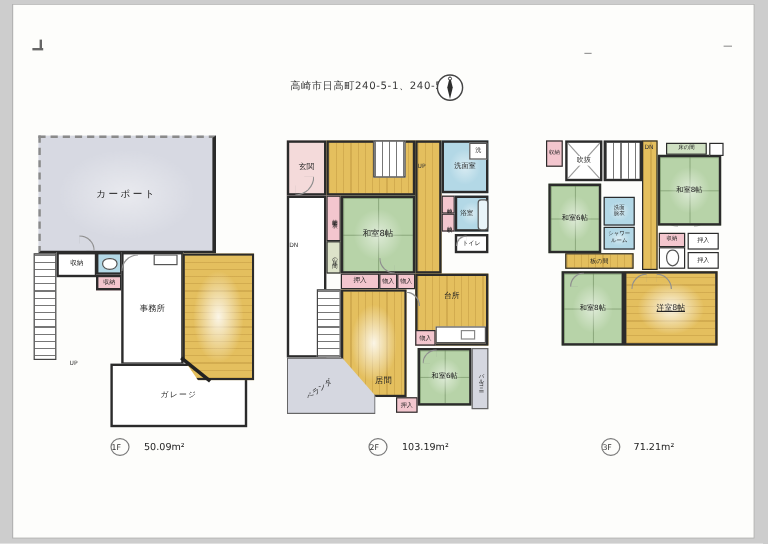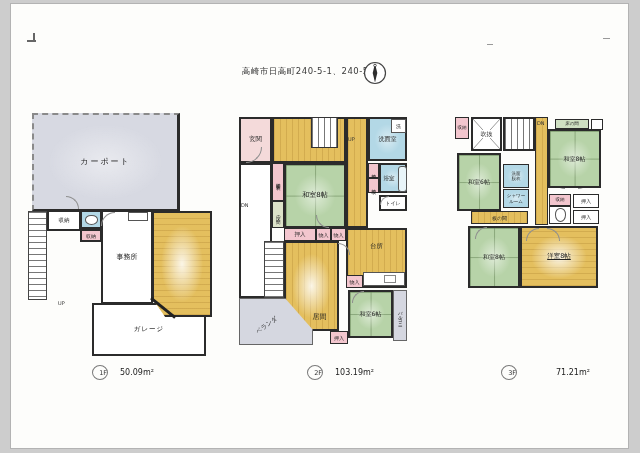--- a/index.html
+++ b/index.html
@@ -41,21 +41,21 @@
   .a-tr{border-top:1px solid #8f8f8f;border-right:1px solid #8f8f8f;border-top-right-radius:100% 100%;}
   .a-tl{border-top:1px solid #8f8f8f;border-left:1px solid #8f8f8f;border-top-left-radius:100% 100%;}
   .a-br{border-bottom:1px solid #8f8f8f;border-right:1px solid #8f8f8f;border-bottom-right-radius:100% 100%;}
   .a-bl{border-bottom:1px solid #8f8f8f;border-left:1px solid #8f8f8f;border-bottom-left-radius:100% 100%;}
   .wc{position:absolute;background:#fff;border:1px solid #555;border-radius:45% 45% 50% 50%;}
   .tub{position:absolute;background:#e9f5f9;border:1px solid #555;border-radius:3px;}
   .counter{position:absolute;background:#fff;border:1px solid #555;box-sizing:border-box;}
   .diag{position:absolute;background:#222;transform-origin:0 0;}
   .dirlbl{position:absolute;font-size:5px;color:#333;z-index:6;}
   .badge{position:absolute;width:14px;height:13px;border:1px solid #7a7a7a;border-radius:50%;
-         display:flex;align-items:center;justify-content:flex-end;font-size:6.5px;color:#333;}
+         display:flex;align-items:center;justify-content:flex-start;font-size:6.5px;color:#333;}
   .area{position:absolute;font-size:8px;color:#222;}
   .z2{z-index:2;}.z3{z-index:3;}
 </style>
 </head>
 <body>
 
 <div class="paper"></div>
 <div class="mark" style="left:27px;top:40px;width:9px;height:2px;"></div>
 <div class="mark" style="left:33px;top:33px;width:2px;height:7px;"></div>
 <div class="mark" style="left:487px;top:44px;width:6px;height:1px;background:#999;"></div>
@@ -238,14 +238,14 @@
     <span>1F</span>
   </div>
   <div class="area" style="left:120px;top:368px;text-align:right;">50.09m²</div>
   <div class="badge" style="left:307px;top:365px;">
     <span>2F</span>
   </div>
   <div class="area" style="left:335px;top:368px;">103.19m²</div>
   <div class="badge" style="left:501px;top:365px;">
     <span>3F</span>
   </div>
-  <div class="area" style="left:556px;top:368px;">71.21m²</div>
+  <div class="area" style="left:528px;top:368px;">71.21m²</div>
 </div>
 
 </body></html>

